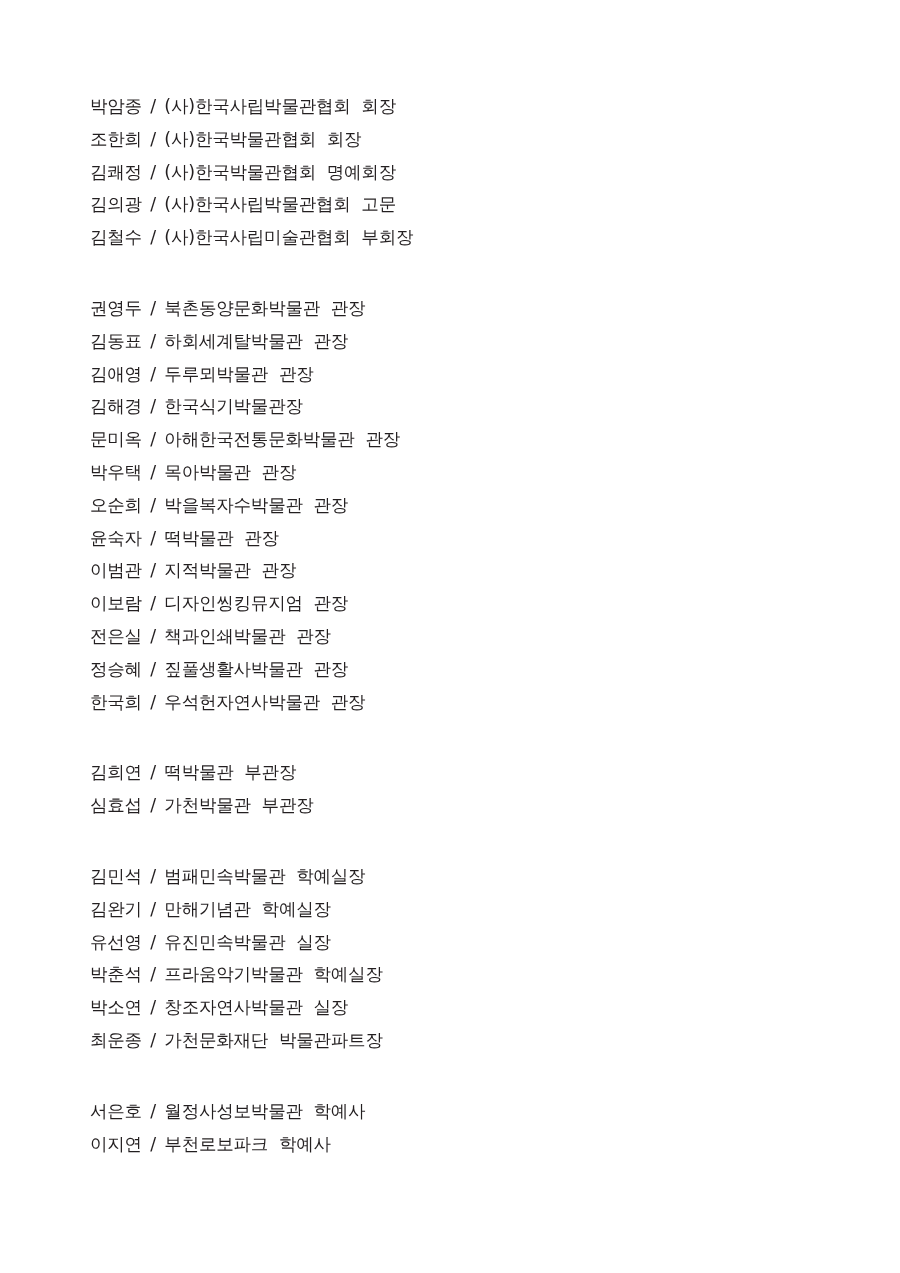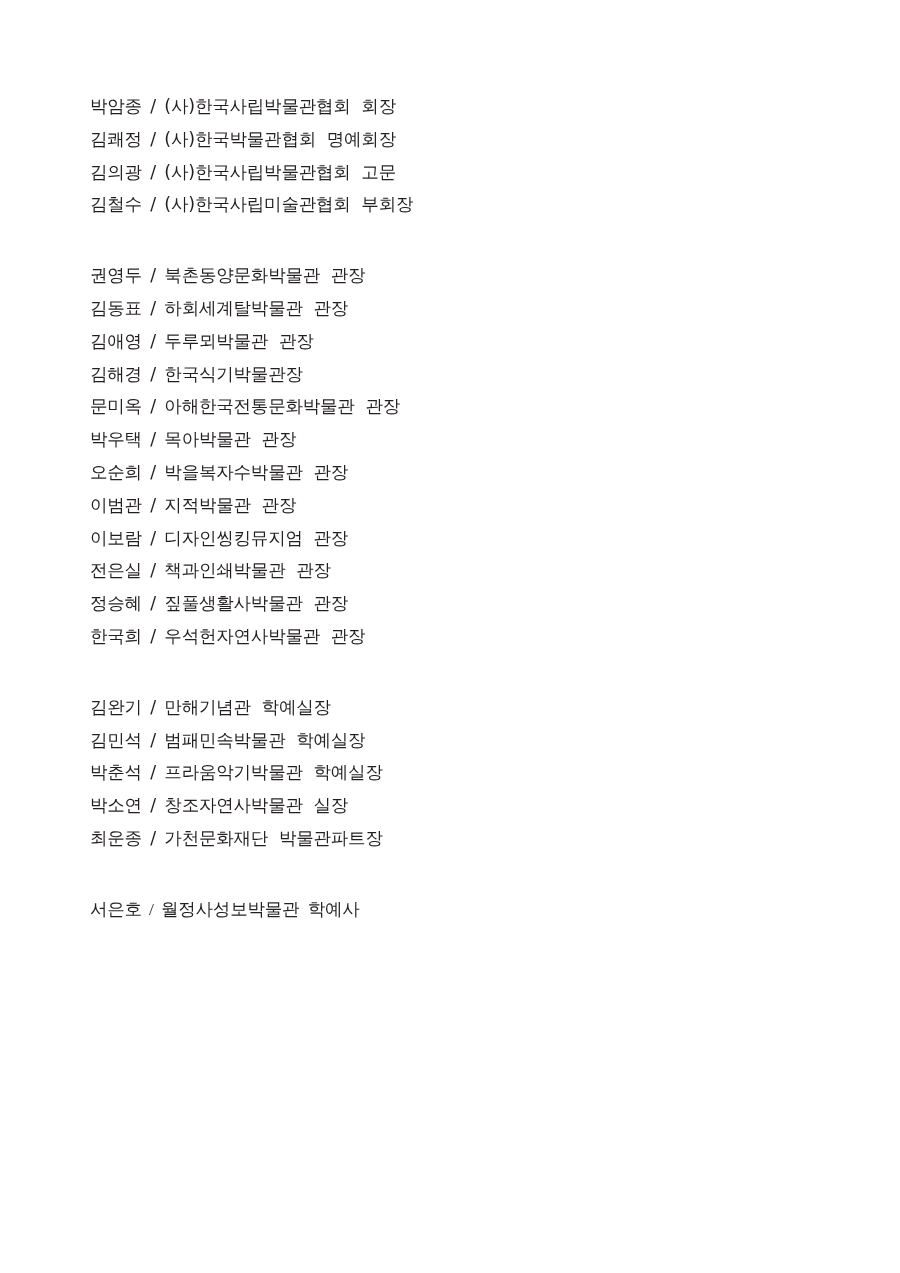--- a/index.html
+++ b/index.html
@@ -19,21 +19,20 @@
     width: 900px;
     height: 1273px;
     box-sizing: border-box;
     padding: 90px 0 4px 90px;
   }
   .group {
     margin: 0 0 38px 0;
   }
   .group:last-child {
     margin-bottom: 15px;
-    font-family: Liberation Serif, serif;
   }
   .entry {
     font-size: 17.5px;
     line-height: 32.8px;
     letter-spacing: -0.2px;
     white-space: pre;
     color: #231f20;
   }
   .entry .nm {
     display: inline;
@@ -46,42 +45,50 @@
     display: inline;
   }
 </style>
 </head>
 <body>
 
 <div class="page">
   <div id="groups-root">
       <div class="group">
         <div class="entry"><span class="nm">박암종</span> <span class="sep">/</span> <span class="af">(사)한국사립박물관협회  회장</span></div>
+        <div class="entry"><span class="nm">조한희</span> <span class="sep">/</span> <span class="af">(사)한국박물관협회  회장</span></div>
         <div class="entry"><span class="nm">김쾌정</span> <span class="sep">/</span> <span class="af">(사)한국박물관협회  명예회장</span></div>
         <div class="entry"><span class="nm">김의광</span> <span class="sep">/</span> <span class="af">(사)한국사립박물관협회  고문</span></div>
         <div class="entry"><span class="nm">김철수</span> <span class="sep">/</span> <span class="af">(사)한국사립미술관협회  부회장</span></div>
       </div>
       <div class="group">
         <div class="entry"><span class="nm">권영두</span> <span class="sep">/</span> <span class="af">북촌동양문화박물관  관장</span></div>
         <div class="entry"><span class="nm">김동표</span> <span class="sep">/</span> <span class="af">하회세계탈박물관  관장</span></div>
         <div class="entry"><span class="nm">김애영</span> <span class="sep">/</span> <span class="af">두루뫼박물관  관장</span></div>
         <div class="entry"><span class="nm">김해경</span> <span class="sep">/</span> <span class="af">한국식기박물관장</span></div>
         <div class="entry"><span class="nm">문미옥</span> <span class="sep">/</span> <span class="af">아해한국전통문화박물관  관장</span></div>
         <div class="entry"><span class="nm">박우택</span> <span class="sep">/</span> <span class="af">목아박물관  관장</span></div>
         <div class="entry"><span class="nm">오순희</span> <span class="sep">/</span> <span class="af">박을복자수박물관  관장</span></div>
+        <div class="entry"><span class="nm">윤숙자</span> <span class="sep">/</span> <span class="af">떡박물관  관장</span></div>
         <div class="entry"><span class="nm">이범관</span> <span class="sep">/</span> <span class="af">지적박물관  관장</span></div>
         <div class="entry"><span class="nm">이보람</span> <span class="sep">/</span> <span class="af">디자인씽킹뮤지엄  관장</span></div>
         <div class="entry"><span class="nm">전은실</span> <span class="sep">/</span> <span class="af">책과인쇄박물관  관장</span></div>
         <div class="entry"><span class="nm">정승혜</span> <span class="sep">/</span> <span class="af">짚풀생활사박물관  관장</span></div>
         <div class="entry"><span class="nm">한국희</span> <span class="sep">/</span> <span class="af">우석헌자연사박물관  관장</span></div>
       </div>
       <div class="group">
+        <div class="entry"><span class="nm">김희연</span> <span class="sep">/</span> <span class="af">떡박물관  부관장</span></div>
+        <div class="entry"><span class="nm">심효섭</span> <span class="sep">/</span> <span class="af">가천박물관  부관장</span></div>
+      </div>
+      <div class="group">
+        <div class="entry"><span class="nm">김민석</span> <span class="sep">/</span> <span class="af">범패민속박물관  학예실장</span></div>
         <div class="entry"><span class="nm">김완기</span> <span class="sep">/</span> <span class="af">만해기념관  학예실장</span></div>
-        <div class="entry"><span class="nm">김민석</span> <span class="sep">/</span> <span class="af">범패민속박물관  학예실장</span></div>
+        <div class="entry"><span class="nm">유선영</span> <span class="sep">/</span> <span class="af">유진민속박물관  실장</span></div>
         <div class="entry"><span class="nm">박춘석</span> <span class="sep">/</span> <span class="af">프라움악기박물관  학예실장</span></div>
         <div class="entry"><span class="nm">박소연</span> <span class="sep">/</span> <span class="af">창조자연사박물관  실장</span></div>
         <div class="entry"><span class="nm">최운종</span> <span class="sep">/</span> <span class="af">가천문화재단  박물관파트장</span></div>
       </div>
       <div class="group">
         <div class="entry"><span class="nm">서은호</span> <span class="sep">/</span> <span class="af">월정사성보박물관  학예사</span></div>
+        <div class="entry"><span class="nm">이지연</span> <span class="sep">/</span> <span class="af">부천로보파크  학예사</span></div>
       </div>
     </div>
 </div>
 
 </body></html>

